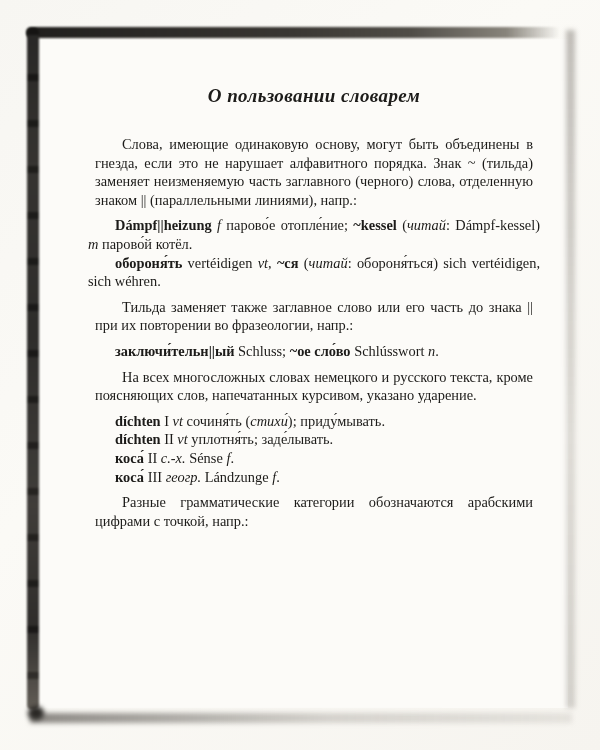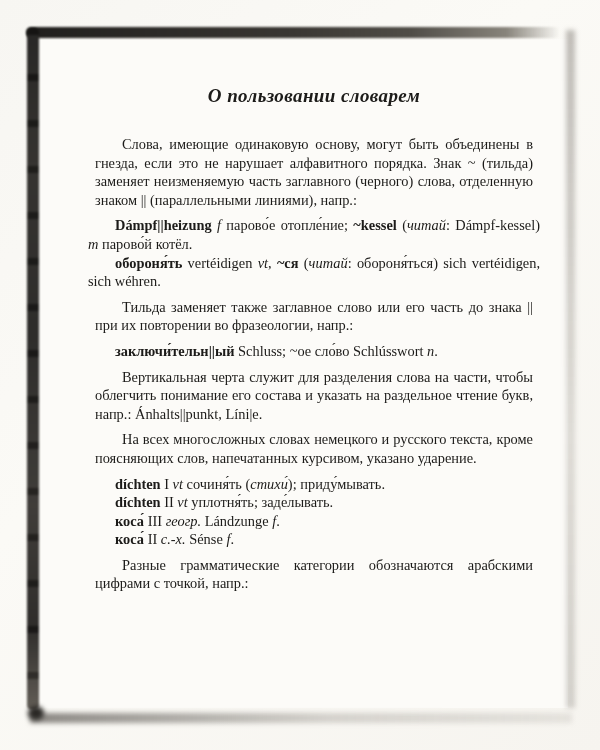--- a/index.html
+++ b/index.html
@@ -81,32 +81,29 @@
           <p class="entry"><span>Слова, имеющие одинаковую основу, могут быть объединены в гнезда, если это не нарушает алфавитного порядка. Знак ~ (тильда) заменяет неизменяемую часть заглавного (черного) слова, отделенную знаком || (параллельными линиями), напр.:</span></p>
         </div>
         <div class="block example">
           <p class="entry"><span style="font-weight: bold;">Dámpf||heizung</span><span> </span><span style="font-style: italic;">f</span><span> парово́е отопле́ние; </span><span style="font-weight: bold;">~kessel</span><span> (</span><span style="font-style: italic;">читай</span><span>: Dámpf-kessel) </span><span style="font-style: italic;">m</span><span> парово́й котёл.</span></p>
           <p class="entry"><span style="font-weight: bold;">обороня́ть</span><span> vertéidigen </span><span style="font-style: italic;">vt</span><span>, </span><span style="font-weight: bold;">~ся</span><span> (</span><span style="font-style: italic;">читай</span><span>: обороня́ться) sich vertéidigen, sich wéhren.</span></p>
         </div>
         <div class="block paragraph">
           <p class="entry"><span>Тильда заменяет также заглавное слово или его часть до знака || при их повторении во фразеологии, напр.:</span></p>
         </div>
         <div class="block example">
-          <p class="entry"><span style="font-weight: bold;">заключи́тельн||ый</span><span> Schluss; </span><span style="font-weight: normal;">~ое сло́во</span><span> Schlússwort </span><span style="font-style: italic;">n</span><span>.</span></p>
-        </div>
-        <div class="block paragraph">
-          <p class="entry"><span>Вертикальная черта служит для разделения слова на части, чтобы облегчить понимание его состава и указать на раздельное чтение букв, напр.: Ánhalts||punkt, Líni|e.</span></p>
+          <p class="entry"><span style="font-weight: bold;">заключи́тельн||ый</span><span> Schluss; </span><span style="font-weight: bold;">~ое сло́во</span><span> Schlússwort </span><span style="font-style: italic;">n</span><span>.</span></p>
         </div>
         <div class="block paragraph">
           <p class="entry"><span>На всех многосложных словах немецкого и русского текста, кроме поясняющих слов, напечатанных курсивом, указано ударение.</span></p>
         </div>
         <div class="block example">
           <p class="entry"><span style="font-weight: bold;">díchten</span><span> I </span><span style="font-style: italic;">vt</span><span> сочиня́ть (</span><span style="font-style: italic;">стихи́</span><span>); приду́мывать.</span></p>
           <p class="entry"><span style="font-weight: bold;">díchten</span><span> II </span><span style="font-style: italic;">vt</span><span> уплотня́ть; заде́лывать.</span></p>
+          <p class="entry"><span style="font-weight: bold;">коса́</span><span> II </span><span style="font-style: italic;">с.-х.</span><span> Sénse </span><span style="font-style: italic;">f</span><span>.</span></p>
           <p class="entry"><span style="font-weight: bold;">коса́</span><span> III </span><span style="font-style: italic;">геогр.</span><span> Lándzunge </span><span style="font-style: italic;">f</span><span>.</span></p>
-          <p class="entry"><span style="font-weight: bold;">коса́</span><span> II </span><span style="font-style: italic;">с.-х.</span><span> Sénse </span><span style="font-style: italic;">f</span><span>.</span></p>
         </div>
         <div class="block paragraph">
           <p class="entry"><span>Разные грамматические категории обозначаются арабскими цифрами с точкой, напр.:</span></p>
         </div>
       </div>
   </div>
 </div>
 
 </body></html>

